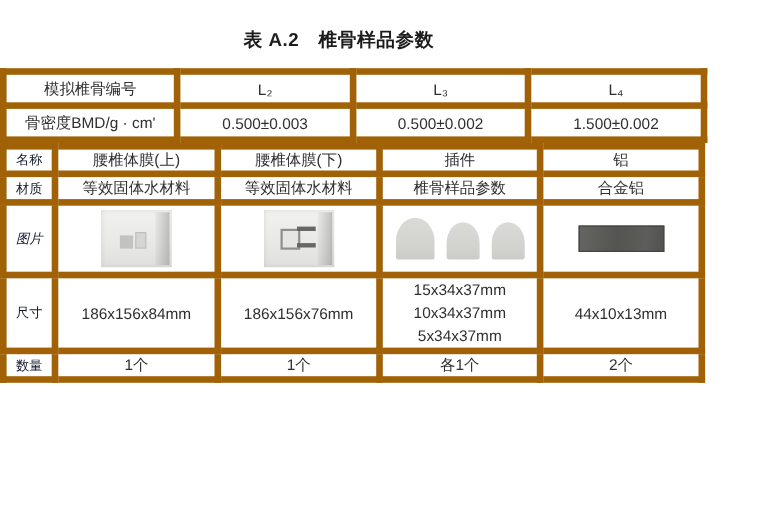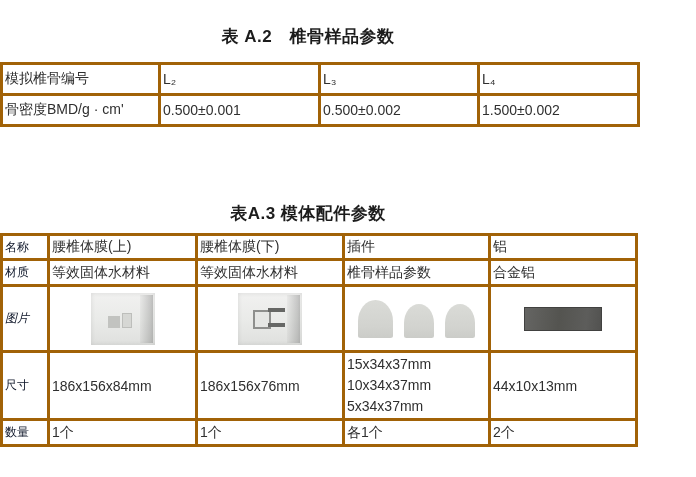--- a/index.html
+++ b/index.html
@@ -16,21 +16,21 @@
     height:22px; line-height:22px; letter-spacing:0.5px;
   }
   .title-a2 { margin-bottom:14px; }
   .title-a3 { margin-top:76px; margin-bottom:8px; }
 
   table.tbl {
     border-collapse:collapse; table-layout:fixed; margin:0 auto;
     background:#fff;
   }
   table.tbl td {
-    border:3px solid #a16207; vertical-align:middle;
+    border:6px solid #a16207; text-align:center; vertical-align:middle;
     font-size:14px; color:#2f2f2f; padding:0 2px;
   }
   .tbl-a2 { width:637px; }
   .tbl-a2 tr { height:31px; }
   .tbl-a3 { width:635px; }
   .tbl-a3 td.lbl { font-size:12px; color:#0f172a; }
   tr.row-name { height:25px; }
   tr.row-material { height:26px; }
   tr.row-image { height:66px;font-style:italic; }
   tr.row-size { height:68px; }
@@ -86,28 +86,27 @@
       </colgroup>
     <tbody>
       <tr>
         <td>模拟椎骨编号</td>
         <td>L₂</td>
         <td>L₃</td>
         <td>L₄</td>
       </tr>
       <tr>
         <td>骨密度BMD/g · cm'</td>
-        <td>0.500±0.001</td>
+        <td>0.500±0.003</td>
         <td>0.500±0.002</td>
         <td>1.500±0.002</td>
       </tr>
     </tbody>
   </table>
 
-  <div class="tbl-title title-a3">表A.3  模体配件参数</div>
 
   <table class="tbl tbl-a3">
     <colgroup>
         <col style="width:47px">
         <col style="width:148px">
         <col style="width:147px">
         <col style="width:146px">
         <col style="width:147px">
       </colgroup>
     <tbody>

